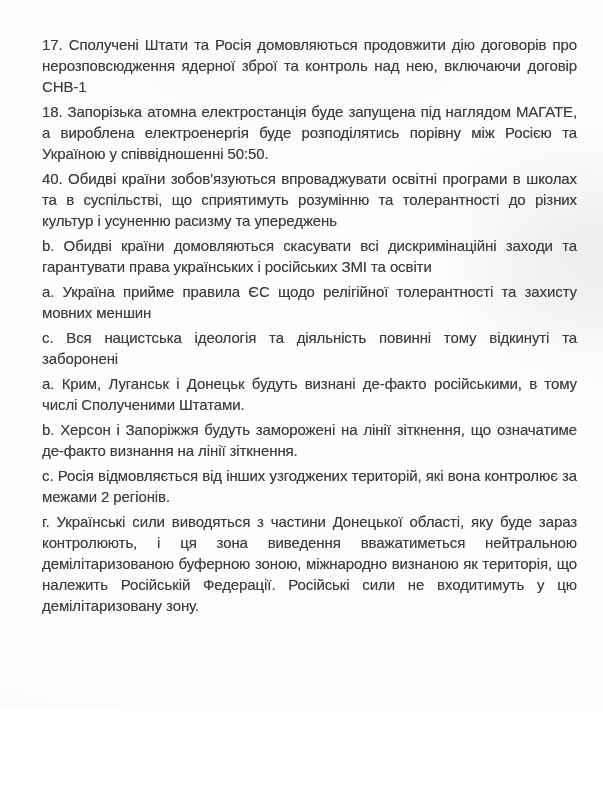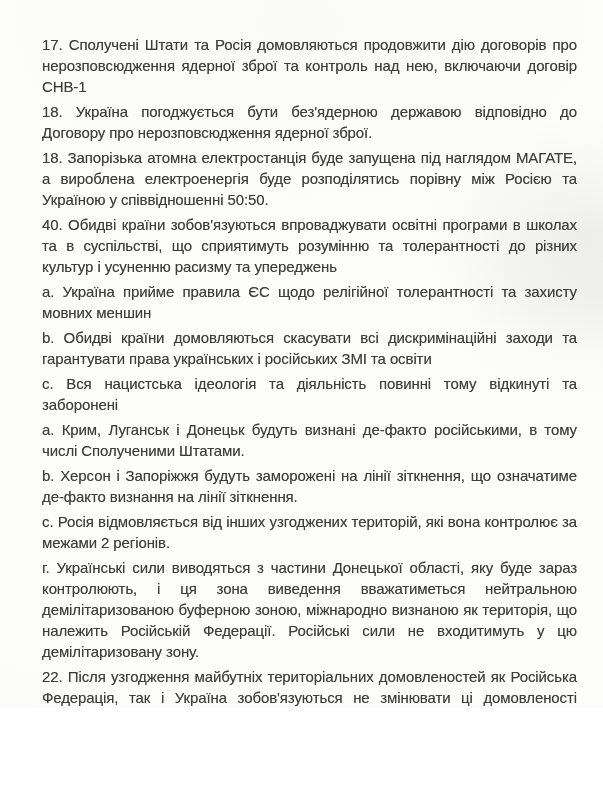--- a/index.html
+++ b/index.html
@@ -32,24 +32,22 @@
     margin: 0 0 4px 0;
     
     text-shadow: 0 0 0.6px rgba(70, 70, 70, 0.55);
   }
 </style>
 </head>
 <body>
 
 <div class="photo-page">
   <p>17. Сполучені Штати та Росія домовляються продовжити дію договорів про нерозповсюдження ядерної зброї та контроль над нею, включаючи договір СНВ-1</p>
-  <p>18. Україна погоджується бути без'ядерною державою відповідно до Договору про нерозповсюдження ядерної зброї.</p>
   <p>18. Запорізька атомна електростанція буде запущена під наглядом МАГАТЕ, а вироблена електроенергія буде розподілятись порівну між Росією та Україною у співвідношенні 50:50.</p>
   <p>40. Обидві країни зобов'язуються впроваджувати освітні програми в школах та в суспільстві, що сприятимуть розумінню та толерантності до різних культур і усуненню расизму та упереджень</p>
+  <p>b. Обидві країни домовляються скасувати всі дискримінаційні заходи та гарантувати права українських і російських ЗМІ та освіти</p>
   <p>a. Україна прийме правила ЄС щодо релігійної толерантності та захисту мовних меншин</p>
-  <p>b. Обидві країни домовляються скасувати всі дискримінаційні заходи та гарантувати права українських і російських ЗМІ та освіти</p>
   <p>c. Вся нацистська ідеологія та діяльність повинні тому відкинуті та заборонені</p>
   <p>a. Крим, Луганськ і Донецьк будуть визнані де-факто російськими, в тому числі Сполученими Штатами.</p>
   <p>b. Херсон і Запоріжжя будуть заморожені на лінії зіткнення, що означатиме де-факто визнання на лінії зіткнення.</p>
   <p>c. Росія відмовляється від інших узгоджених територій, які вона контролює за межами 2 регіонів.</p>
   <p>г. Українські сили виводяться з частини Донецької області, яку буде зараз контролюють, і ця зона виведення вважатиметься нейтральною демілітаризованою буферною зоною, міжнародно визнаною як територія, що належить Російській Федерації. Російські сили не входитимуть у цю демілітаризовану зону.</p>
-  <p>22. Після узгодження майбутніх територіальних домовленостей як Російська Федерація, так і Україна зобов'язуються не змінювати ці домовленості силовими методами. Будь-які гарантії безпеки не застосовуватимуться у разі порушення цього зобов'язання.</p>
 </div>
 
 </body></html>

